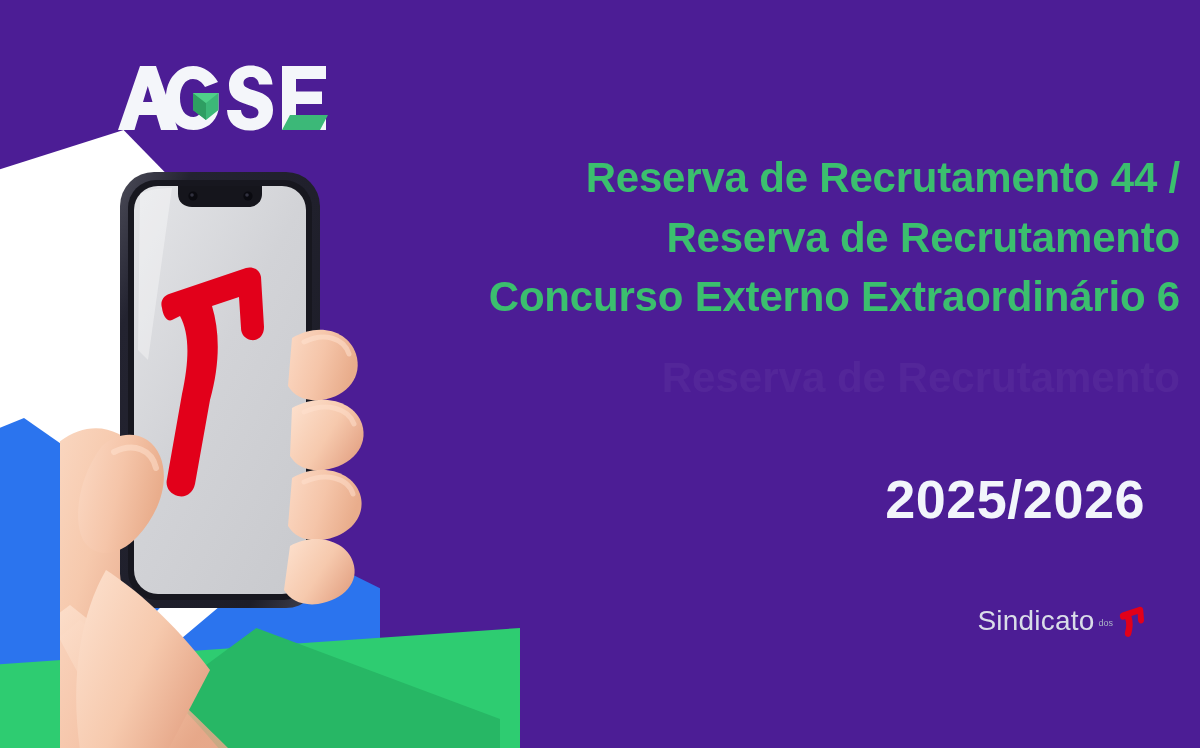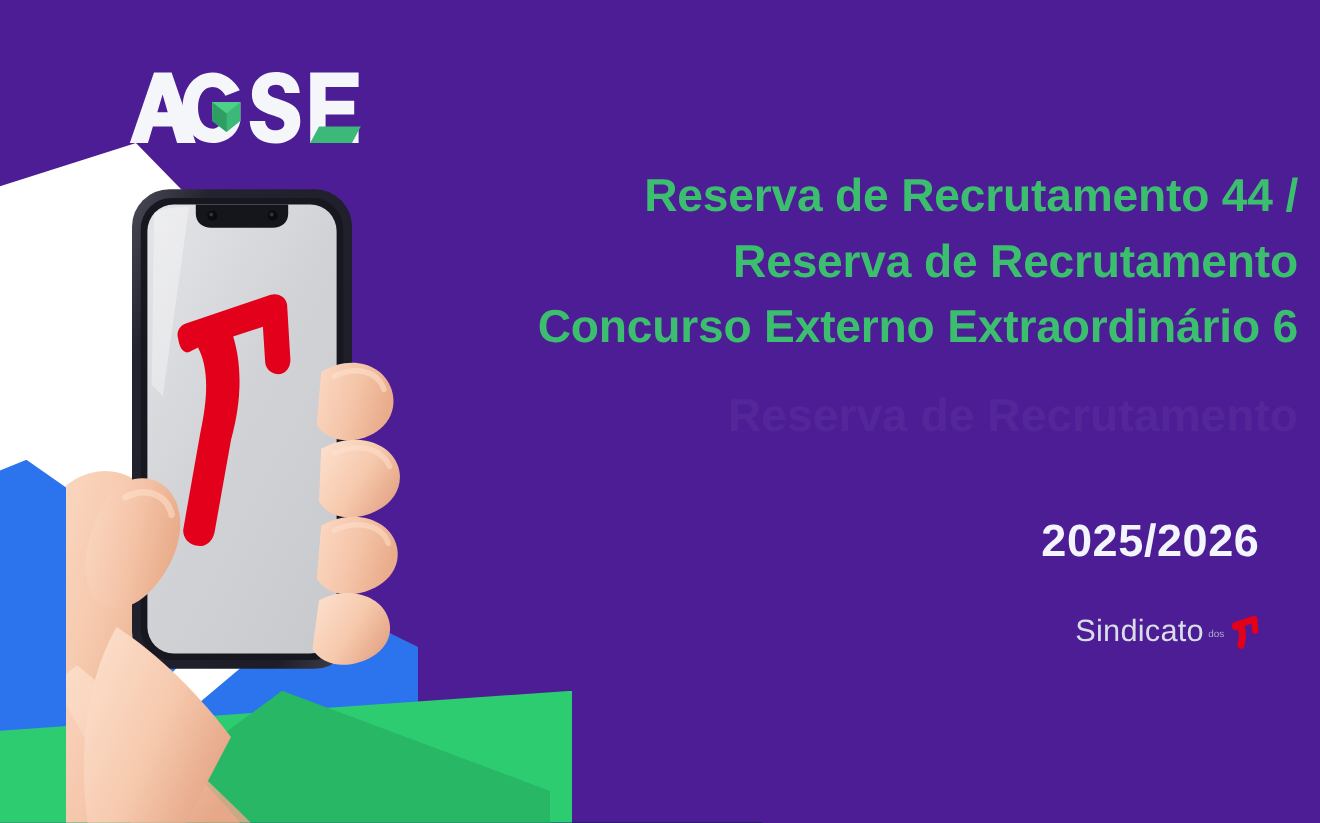--- a/index.html
+++ b/index.html
@@ -127,30 +127,30 @@
     line-height: 1.42;
     font-weight: bold;
     white-space: pre-line;
     pointer-events: none;
   }
   .year {
     position: absolute;
     right: 55px;
     top: 468px;
     color: #f2f5fb;
-    font-size: 41px;
+    font-size: 54px;
     font-weight: bold;
     letter-spacing: 0.5px;
   }
 
   
   .sindicato {
     position: absolute;
     right: 58px;
-    top: 554px;
+    top: 601px;
     display: flex;
     align-items: center;
     height: 40px;
   }
   .sind-word {
     color: #d9dde8;
     font-size: 28px;
     font-weight: 300;
     letter-spacing: 0.2px;
     line-height: 1;

